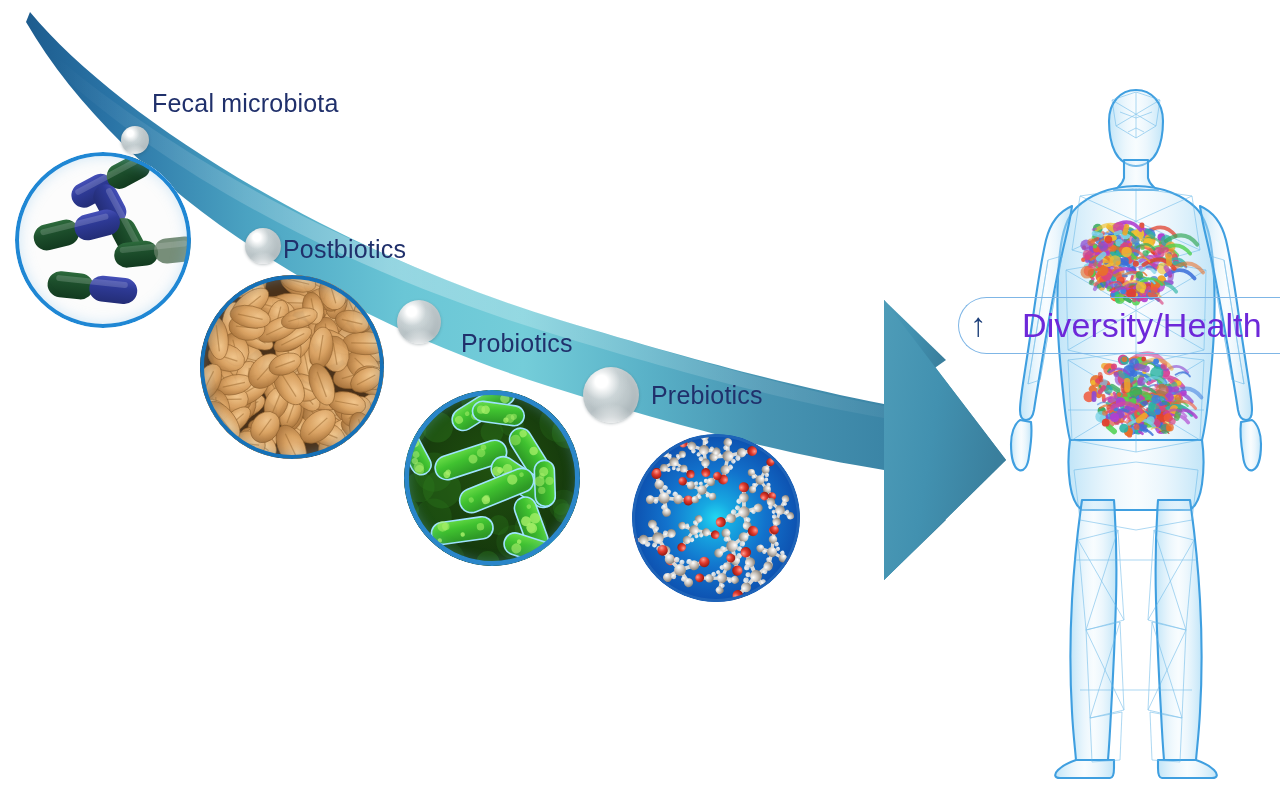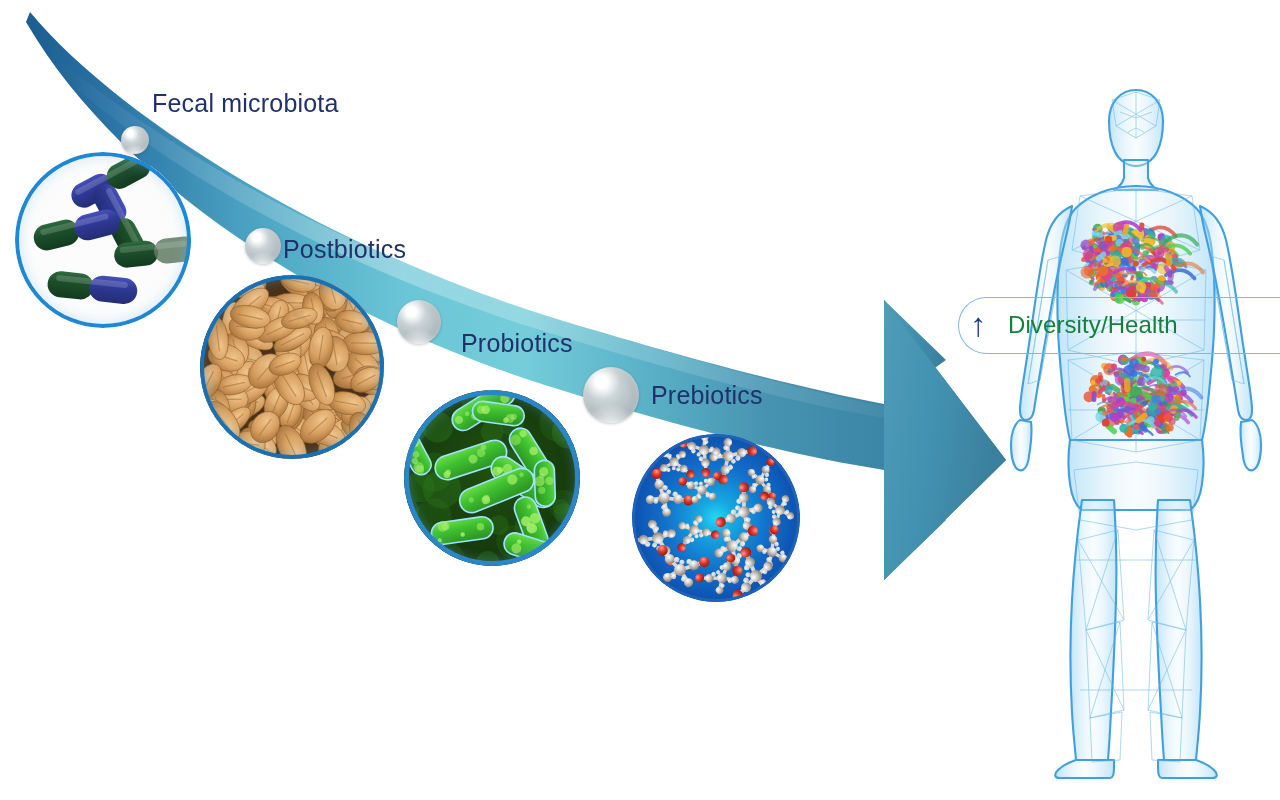--- a/index.html
+++ b/index.html
@@ -61,22 +61,22 @@
   .b-molecules .media{background:radial-gradient(circle at 50% 50%, #22d8f2 0%, #17a9e2 14%, #1272cc 42%, #0d4fae 72%, #0b3f94 100%);}
 
   
   .callout{position:absolute;left:958px;top:297px;width:322px;height:57px;}
   .callout .pill{
     position:absolute;inset:0;border:1.6px solid #7fb6e6;
     border-top-left-radius:30px;border-bottom-left-radius:30px;
     border-right:none;border-top-right-radius:0;border-bottom-right-radius:0;
   }
   .callout .txt{
-    position:absolute;left:50px;top:50%;transform:translateY(-52%);
-    font-size:24px;color:#15803d;white-space:nowrap;letter-spacing:.1px;
+    position:absolute;left:64px;top:50%;transform:translateY(-52%);
+    font-size:34px;color:#6d28d9;white-space:nowrap;letter-spacing:.1px;
   }
   .callout .uparrow{
     position:absolute;left:12px;top:50%;transform:translateY(-54%);
     font-size:33px;color:#1d3f7a;line-height:1;
   }
 </style>
 </head>
 <body>
 
 <div id="stage">

